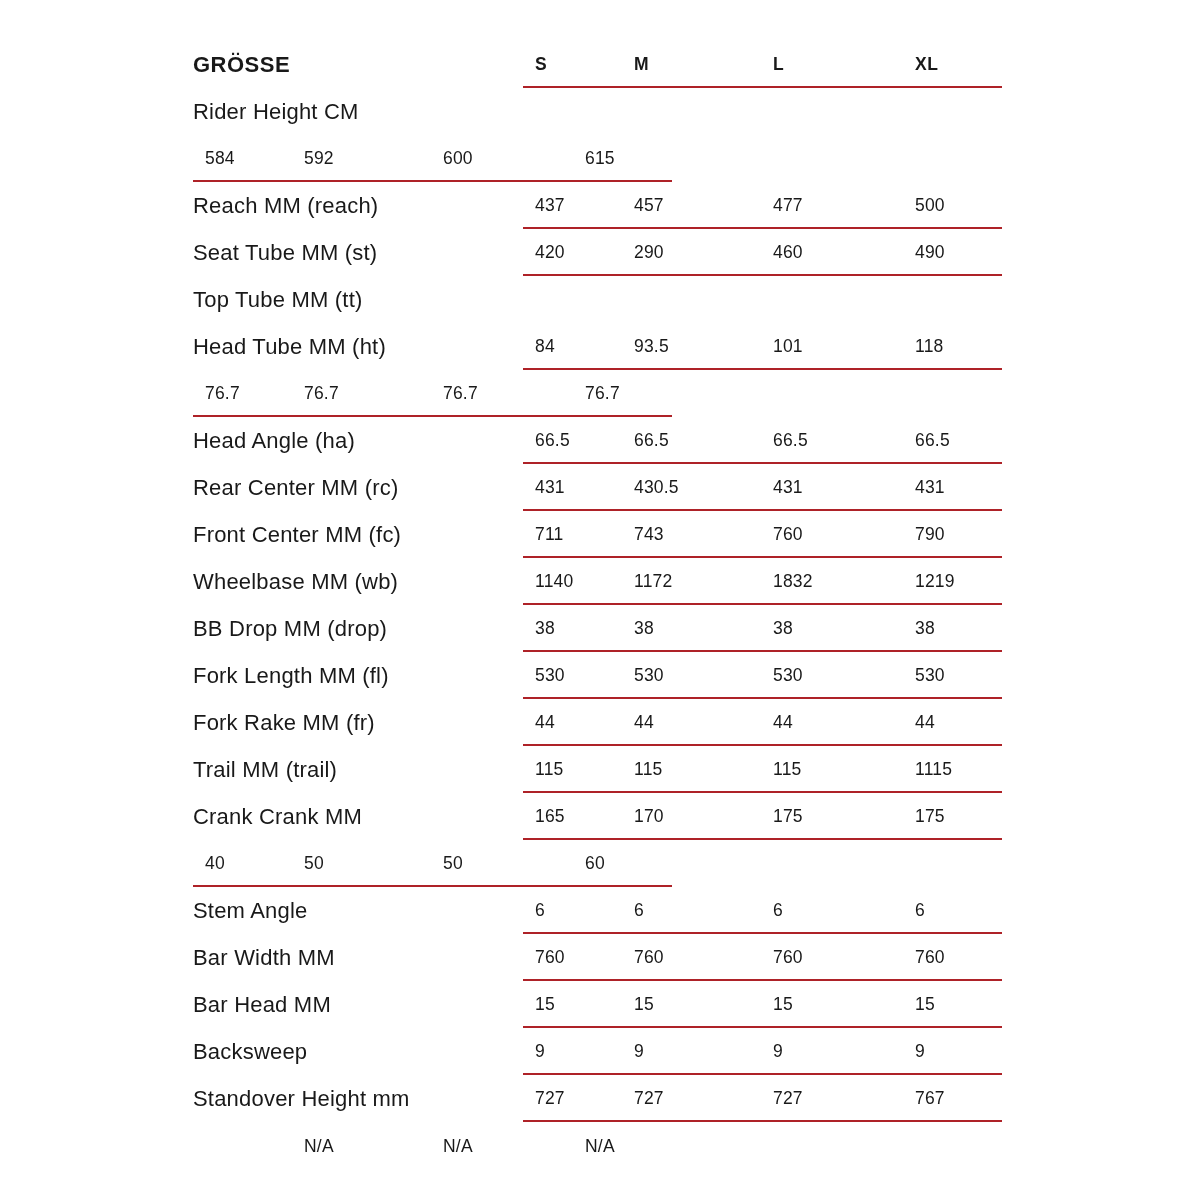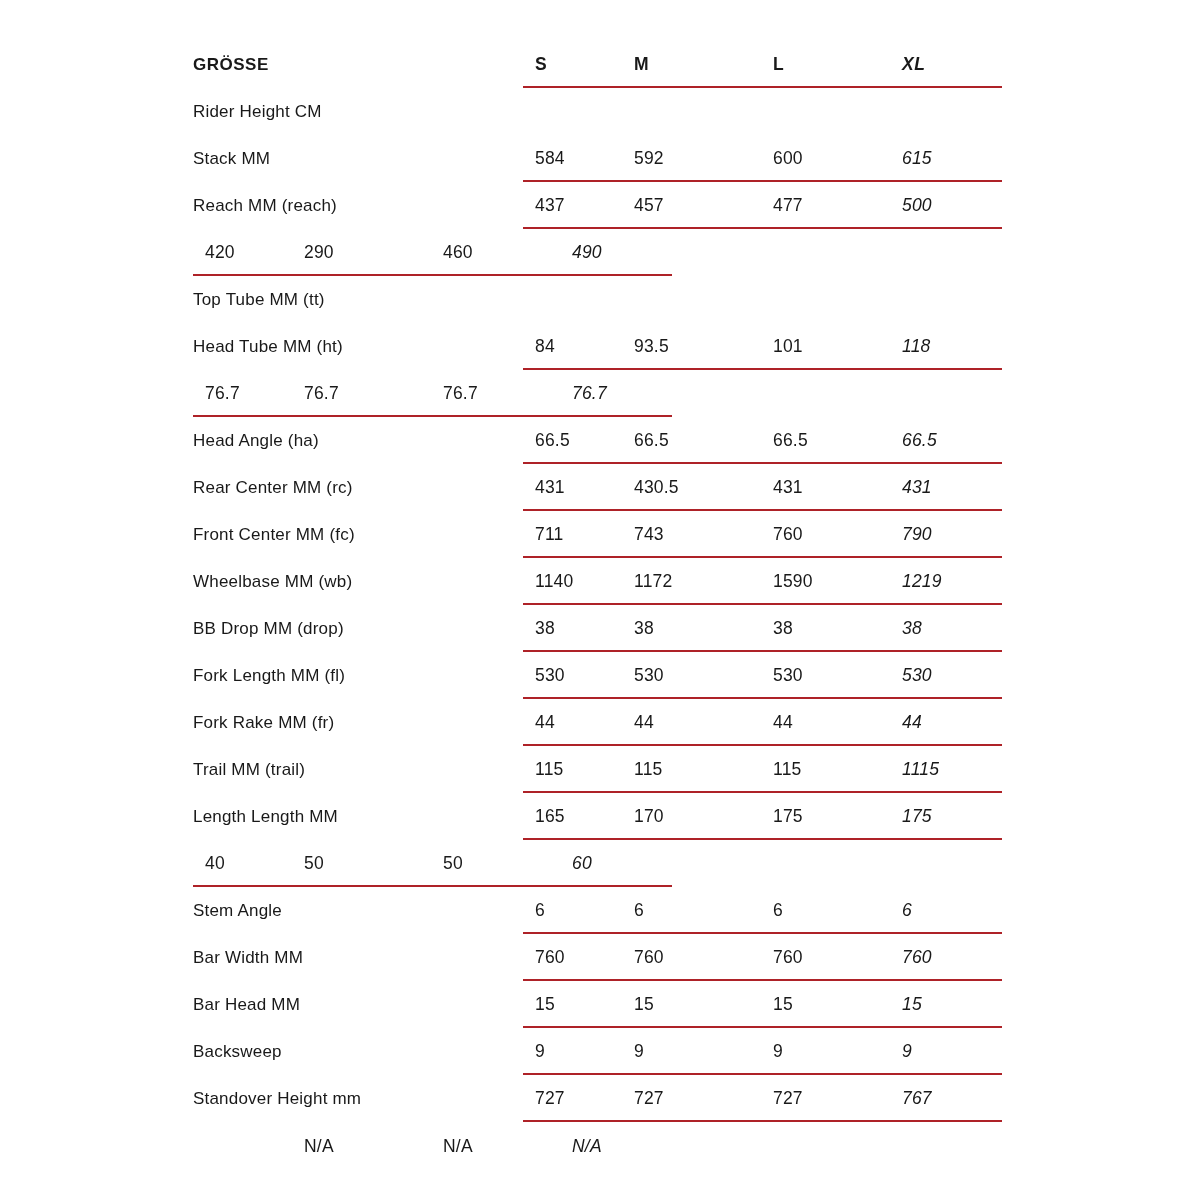--- a/index.html
+++ b/index.html
@@ -21,21 +21,21 @@
     height: 47px;
     display: flex;
     align-items: stretch;
     padding-left: 193px;
     box-sizing: border-box;
   }
   .label {
     width: 330px;
     display: flex;
     align-items: center;
-    font-size: 17px;
+    font-size: 22px;
     letter-spacing: 0.2px;
     white-space: nowrap;
   }
   .values {
     position: relative;
     width: 479px;
     border-bottom: 2px solid #AE2228;
   }
   .row:last-child .values {
     border-bottom: none;
@@ -44,21 +44,21 @@
     position: absolute;
     top: 50%;
     transform: translateY(-50%);
     font-size: 17.5px;
     letter-spacing: 0.2px;
     white-space: nowrap;
   }
   .c0 { left: 12px; }
   .c1 { left: 111px; }
   .c2 { left: 250px; }
-  .c3 { left: 379px; font-style: italic; }
+  .c3 { left: 392px; }
   .header .label,
   .header .cell {
     font-weight: 700;
     letter-spacing: 0.5px;
   }
 </style>
 </head>
 <body>
 
 <div class="geometry-table">
@@ -71,40 +71,40 @@
       <span class="cell c2">L</span>
       <span class="cell c3">XL</span>
     </div>
   </div>
 
   <div class="row">
     <div class="label">Rider Height CM</div>
   </div>
 
   <div class="row">
-    <div class="label">Stack MM</div>
     <div class="values">
       <span class="cell c0">584</span>
       <span class="cell c1">592</span>
       <span class="cell c2">600</span>
       <span class="cell c3">615</span>
     </div>
   </div>
 
   <div class="row">
     <div class="label">Reach MM (reach)</div>
     <div class="values">
       <span class="cell c0">437</span>
       <span class="cell c1">457</span>
       <span class="cell c2">477</span>
       <span class="cell c3">500</span>
     </div>
   </div>
 
   <div class="row">
+    <div class="label">Seat Tube MM (st)</div>
     <div class="values">
       <span class="cell c0">420</span>
       <span class="cell c1">290</span>
       <span class="cell c2">460</span>
       <span class="cell c3">490</span>
     </div>
   </div>
 
   <div class="row">
     <div class="label">Top Tube MM (tt)</div>
@@ -157,21 +157,21 @@
       <span class="cell c2">760</span>
       <span class="cell c3">790</span>
     </div>
   </div>
 
   <div class="row">
     <div class="label">Wheelbase MM (wb)</div>
     <div class="values">
       <span class="cell c0">1140</span>
       <span class="cell c1">1172</span>
-      <span class="cell c2">1590</span>
+      <span class="cell c2">1832</span>
       <span class="cell c3">1219</span>
     </div>
   </div>
 
   <div class="row">
     <div class="label">BB Drop MM (drop)</div>
     <div class="values">
       <span class="cell c0">38</span>
       <span class="cell c1">38</span>
       <span class="cell c2">38</span>
@@ -203,21 +203,21 @@
     <div class="label">Trail MM (trail)</div>
     <div class="values">
       <span class="cell c0">115</span>
       <span class="cell c1">115</span>
       <span class="cell c2">115</span>
       <span class="cell c3">1115</span>
     </div>
   </div>
 
   <div class="row">
-    <div class="label">Length Length MM</div>
+    <div class="label">Crank Crank MM</div>
     <div class="values">
       <span class="cell c0">165</span>
       <span class="cell c1">170</span>
       <span class="cell c2">175</span>
       <span class="cell c3">175</span>
     </div>
   </div>
 
   <div class="row">
     <div class="values">

